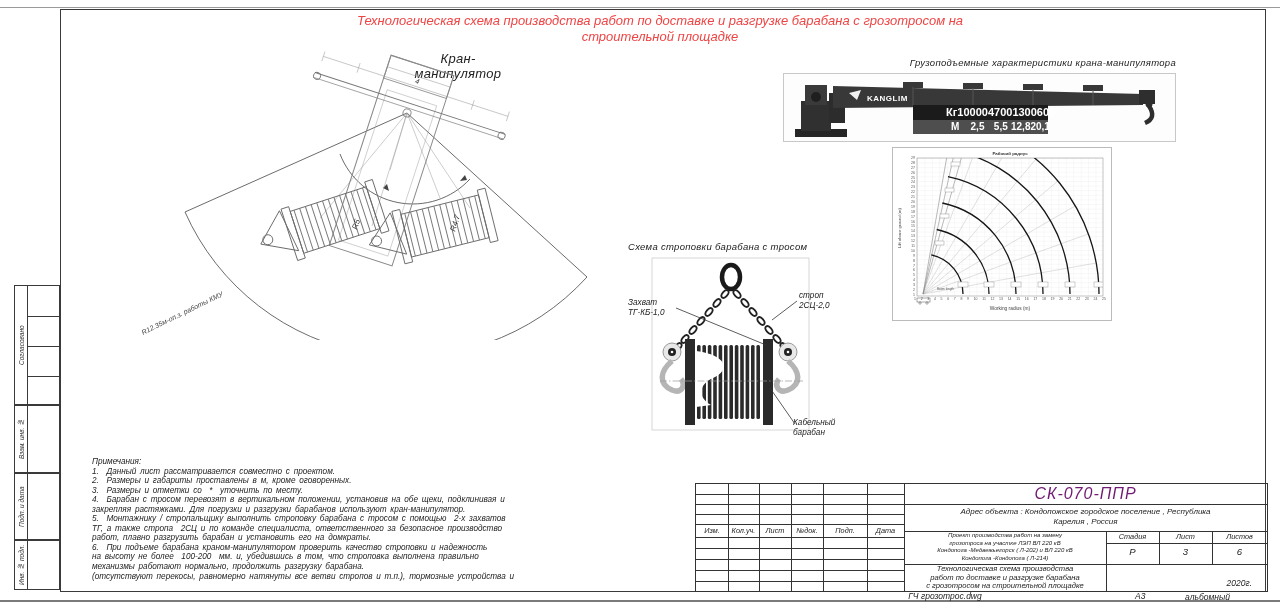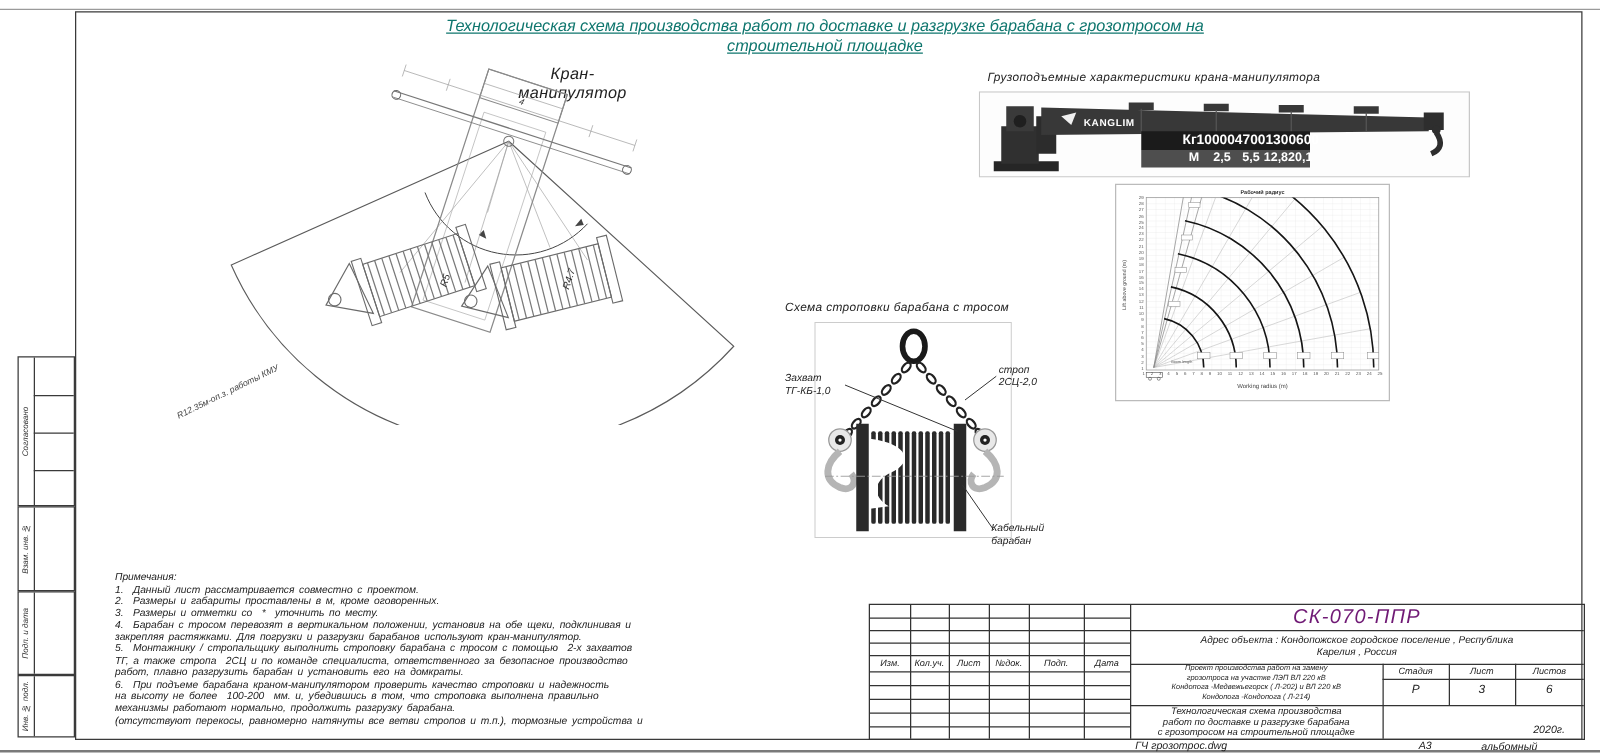--- a/index.html
+++ b/index.html
@@ -5,21 +5,21 @@
   html,body{margin:0;padding:0;background:#fff;}
   #page{position:relative;width:1280px;height:604px;background:#fff;overflow:hidden;
         font-family:"Liberation Sans",sans-serif;font-style:italic;color:#1c1c1c;}
   .abs{position:absolute;}
   
   #paper-top{top:7px;left:0;right:0;border-top:1px solid #9a9a9a;}
   #paper-bottom{top:600px;left:0;right:0;border-top:2px solid #7a7a7a;}
   
   #frame{left:60px;top:9px;width:1204px;height:581px;border:1.5px solid #3a3a3a;}
   
-  #main-title{left:100px;top:13px;width:1120px;text-align:center;font-size:13px;line-height:15.5px;color:#0f766e;text-decoration:underline;}
+  #main-title{left:100px;top:13px;width:1120px;text-align:center;font-size:13px;line-height:15.5px;color:#ef4444;}
   
   .heading{font-size:9.5px;color:#222;letter-spacing:.3px;}
   
   .stampbox{position:absolute;border:1px solid #3a3a3a;box-sizing:border-box;}
   .stampbox .divider{position:absolute;left:12px;top:0;bottom:0;border-left:1px solid #3a3a3a;}
   .vlabel{position:absolute;left:0;top:0;bottom:0;width:12px;display:flex;align-items:center;justify-content:center;
           writing-mode:vertical-rl;transform:rotate(180deg);font-size:6.5px;color:#333;white-space:nowrap;}
   .cellline{position:absolute;left:12px;right:0;border-top:1px solid #3a3a3a;height:0;}
   #crane-table{left:913px;top:105px;width:135px;font-style:normal;font-weight:bold;color:#fff;
                font-family:"Liberation Sans",sans-serif;}
@@ -112,21 +112,21 @@
       <polygon points="-78,0 -50,-26 -44,18" fill="none" stroke="#6a6a6a" stroke-width="0.9"></polygon>
       <circle cx="-70" cy="-2" r="5" fill="none" stroke="#6a6a6a" stroke-width="0.9"></circle>
     </g>
 
     <text x="217" y="182" transform="rotate(-72 217 182)" font-size="8" fill="#333" font-style="italic">R5</text>
     <text x="315" y="184" transform="rotate(-72 315 184)" font-size="8" fill="#333" font-style="italic">R4.7</text>
 
     <text x="3" y="287" transform="rotate(-26 3 287)" font-size="7" fill="#444" font-style="italic">R12.35м-оп.з. работы КМУ</text>
   </svg>
 
-  <div class="abs heading" style="left:790px;top:57px;width:386px;text-align:left;">Грузоподъемные характеристики крана-манипулятора</div>
+  <div class="abs heading" style="left:790px;top:57px;width:386px;text-align:right;">Грузоподъемные характеристики крана-манипулятора</div>
 
   <svg class="abs" style="left:783px;top:73px;" width="393" height="69" viewBox="0 0 393 69">
     <rect x="0.5" y="0.5" width="392" height="68" fill="#fdfdfd" stroke="#c8c8c8"></rect>
 
     <rect x="12" y="56" width="52" height="8" fill="#262626"></rect>
     <rect x="18" y="28" width="30" height="30" fill="#303030"></rect>
     <rect x="22" y="12" width="22" height="20" fill="#3a3a3a"></rect>
     <rect x="46" y="20" width="16" height="30" fill="#2c2c2c"></rect>
     <circle cx="33" cy="24" r="5" fill="#1f1f1f"></circle>
 

